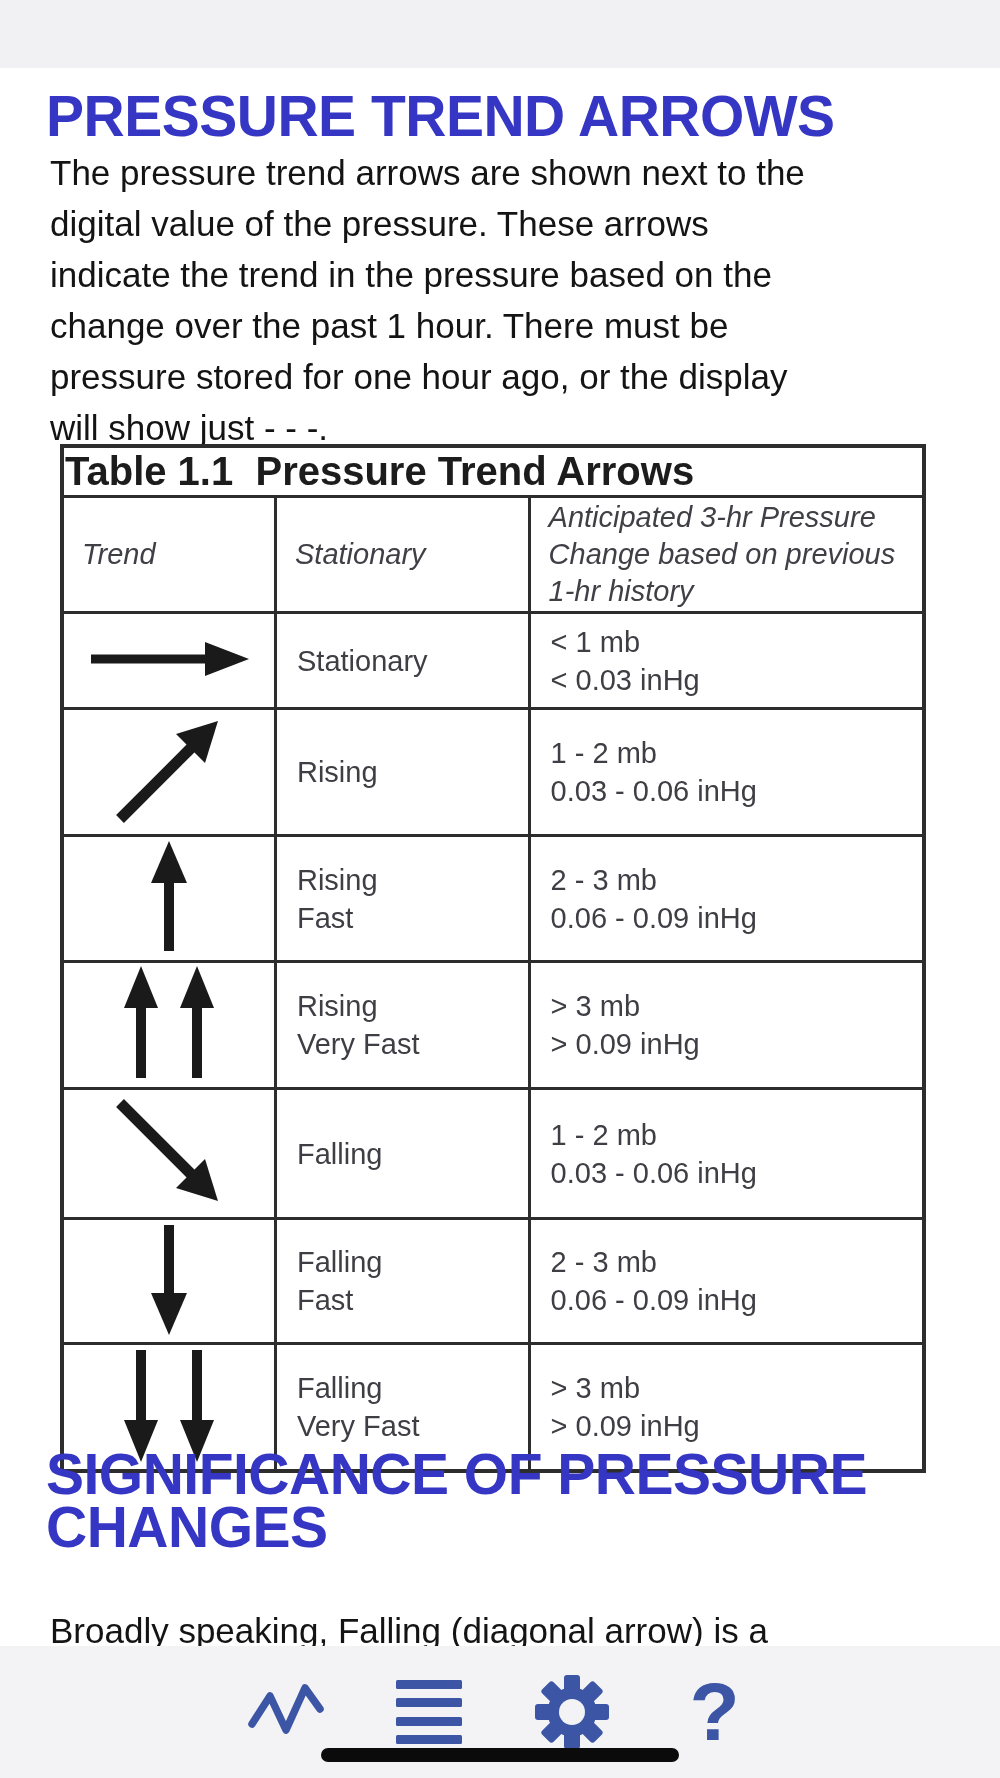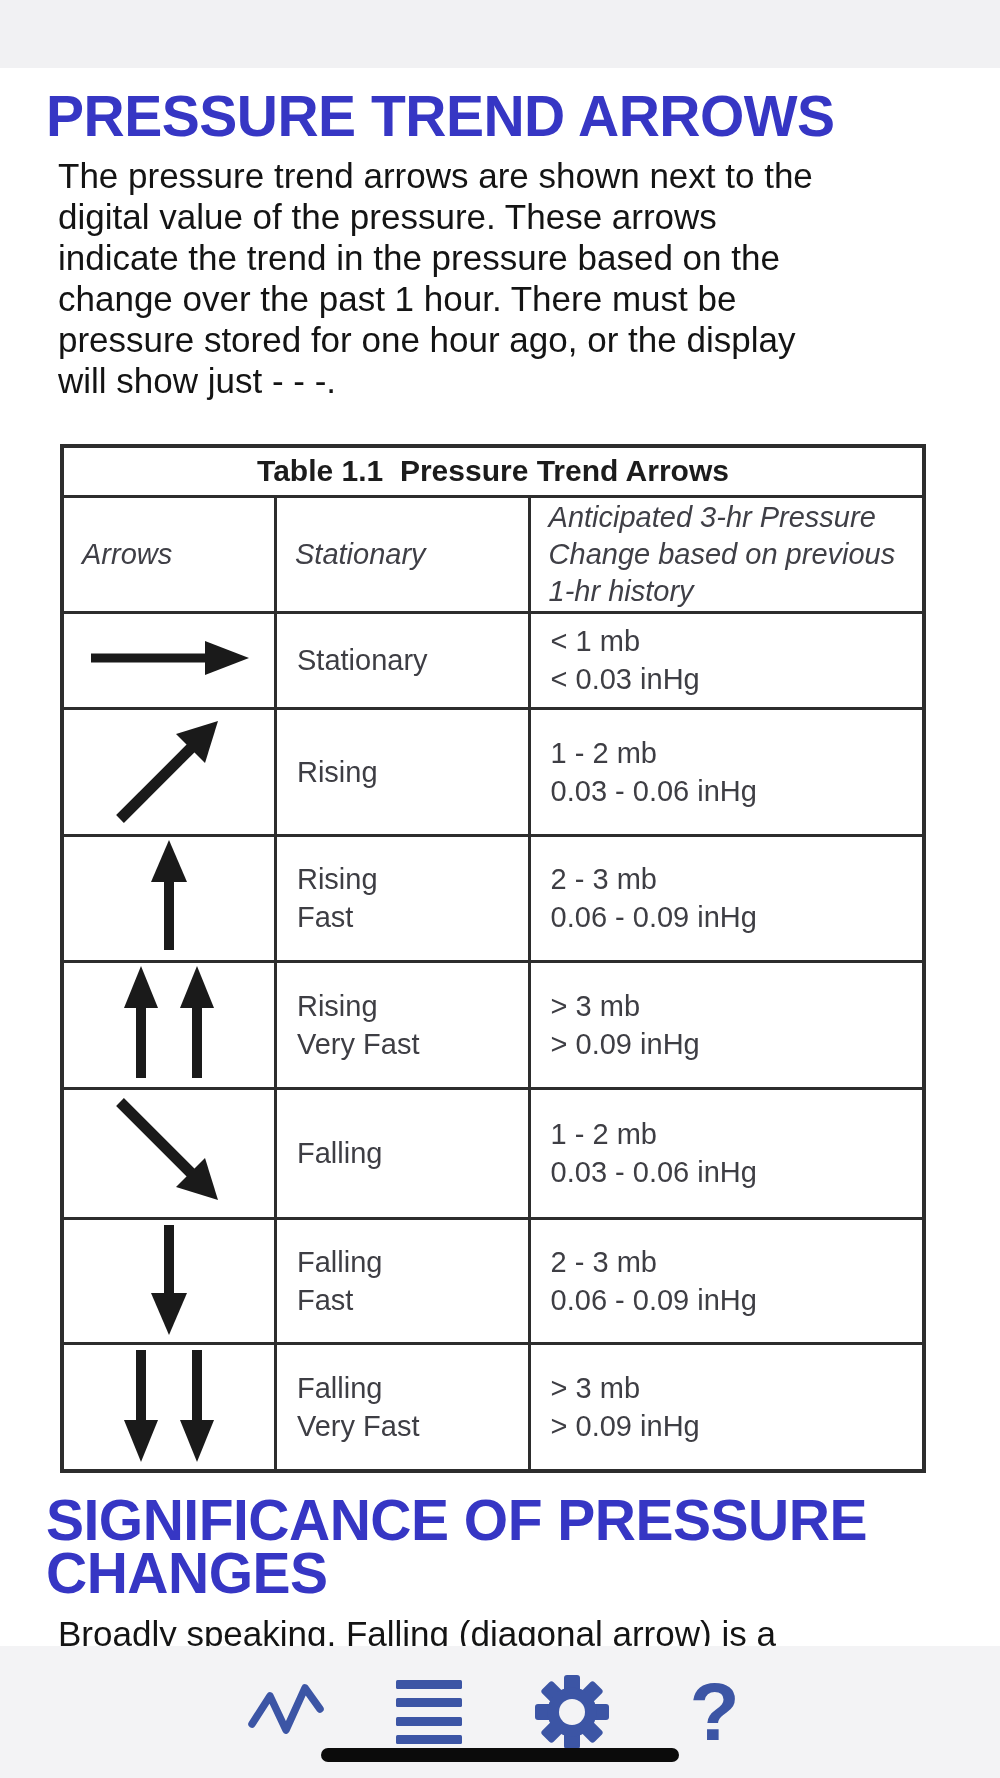--- a/index.html
+++ b/index.html
@@ -10,39 +10,39 @@
   .status-bar {
     position: absolute; left: 0; top: 0; width: 1000px; height: 68px;
     background: #f1f1f3;
   }
   .heading {
     position: absolute; left: 46px; margin: 0;
     font-weight: bold; color: #3636c4; font-size: 57px; line-height: 53px;
     white-space: pre-line; letter-spacing: -0.5px;
   }
   #h1 { top: 90px; width: 920px; }
-  #h2 { top: 1494px; width: 840px; }
+  #h2 { top: 1448px; width: 840px; }
   .para {
-    position: absolute; left: 46px; margin: 12px; color: #141414;
-    font-size: 35px; line-height: 41px; white-space: pre-line;
+    position: absolute; left: 46px; margin: 4px; color: #141414;
+    font-size: 35px; line-height: 51px; white-space: pre-line;
   }
   #intro { top: 143px; width: 914px; }
   #outro { top: 1601px; width: 920px; z-index: 1; }
 
   
   table.ptable {
     position: absolute; left: 60px; top: 444px; width: 866px;
     border-collapse: collapse; table-layout: fixed;
     border: 4px solid #2d2d2d;
     color: #3e3e44;
   }
   table.ptable td, table.ptable th { border: 3px solid #2d2d2d; }
   .cap-row { height: 50px; }
   .cap-cell {
-    text-align: center; font-weight: bold; font-size: 30px; color: #1c1c1c;
+    font-weight: bold; font-size: 40px; color: #1c1c1c;
     white-space: pre; vertical-align: middle;
   }
   .hdr-row { height: 110px; }
   table.ptable th {
     font-style: italic; font-weight: normal; font-size: 29px;
     text-align: left; vertical-align: middle; padding-left: 18px;
     white-space: pre-line; line-height: 37px; color: #3f3f46;
   }
   td.sym-cell { text-align: center; vertical-align: middle; }
   td.desc-cell, td.chg-cell {
@@ -92,21 +92,21 @@
     <colgroup>
       <col style="width:213px">
         <col style="width:253px">
         <col style="width:394px">
     </colgroup>
     <tbody>
       <tr class="cap-row">
         <td colspan="3" class="cap-cell">Table 1.1  Pressure Trend Arrows</td>
       </tr>
       <tr class="hdr-row">
-        <th>Arrows</th>
+        <th>Trend</th>
         <th>Stationary</th>
         <th>Anticipated 3-hr Pressure
 Change based on previous
 1-hr history</th>
       </tr>
     </tbody>
     <tbody>
         <tr style="height: 96px; margin-top: 20px;">
           <td class="sym-cell"><span class="sym"><svg width="168" height="44" viewBox="0 0 168 44">
                 <line x1="6" y1="22" x2="126" y2="22" stroke="#1a1a1a" stroke-width="9"></line>

